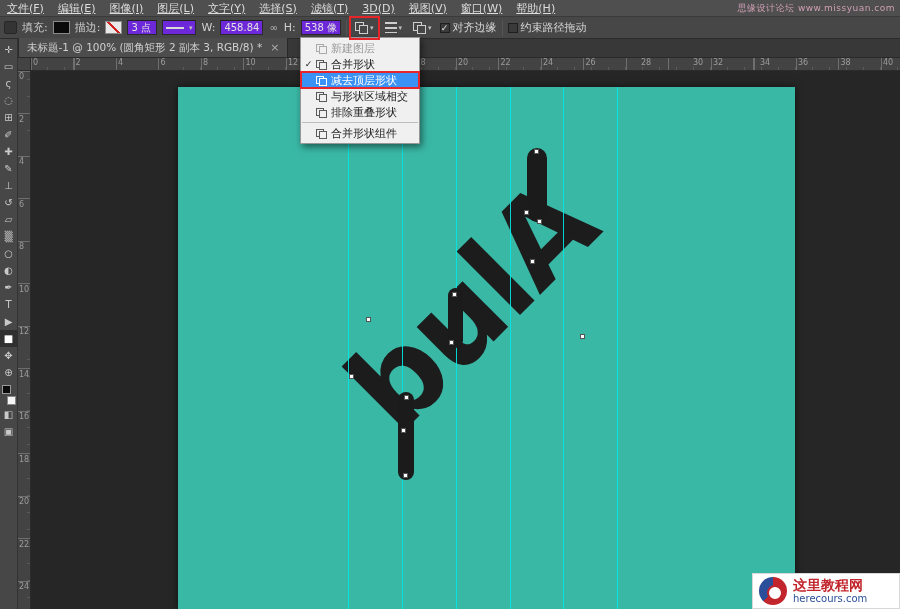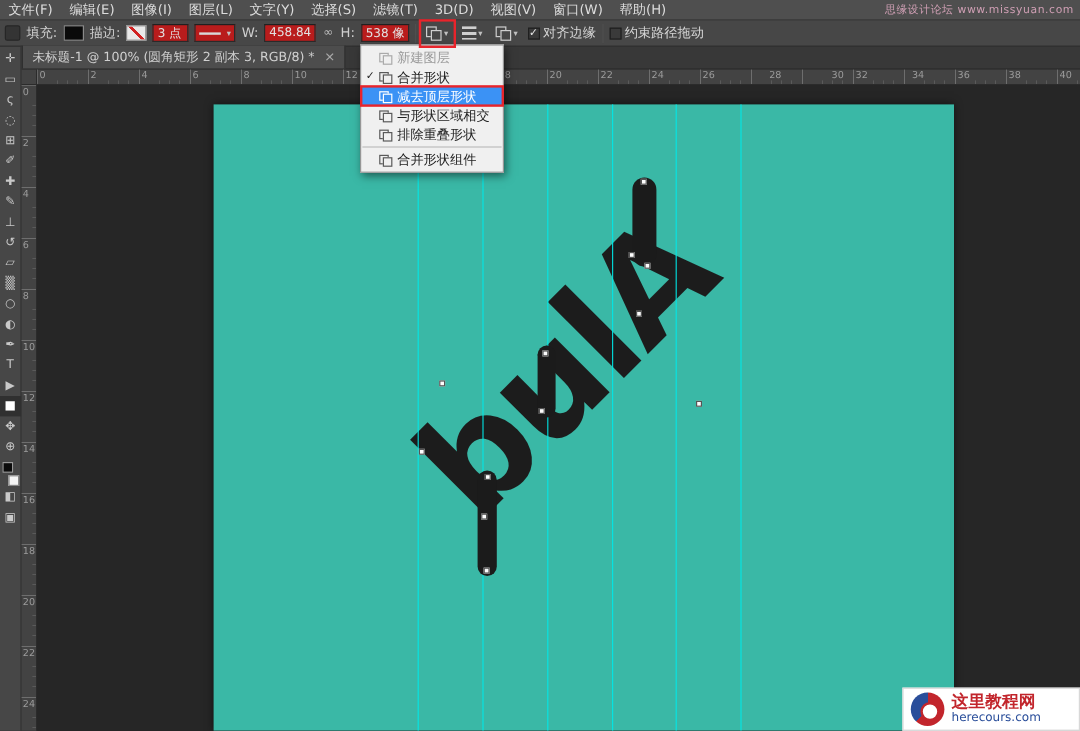--- a/index.html
+++ b/index.html
@@ -4,36 +4,36 @@
 <style>
   *{margin:0;padding:0;box-sizing:border-box;}
   html,body{width:900px;height:609px;overflow:hidden;background:#262626;
     font-family:"DejaVu Sans","Liberation Sans",sans-serif;}
   .app{position:absolute;left:0;top:0;width:900px;height:609px;background:#262626;}
 
   
   .menubar{position:absolute;left:0;top:0;width:900px;height:17px;background:#4f4f4f;
     border-bottom:1px solid #3a3a3a;display:flex;align-items:center;font-size:11px;color:#dcdcdc;}
   #menu-items{display:flex;align-items:center;height:100%;}
-  .menu-item{padding:0 7px;line-height:17px;cursor:default;}
+  .menu-item{padding:0 7px;line-height:17px;cursor:default;text-decoration:underline;}
   .mb-watermark{margin-left:auto;padding-right:5px;font-size:9px;color:#cf9fb4;letter-spacing:.5px;}
 
   
   .optionsbar{position:absolute;left:0;top:17px;width:900px;height:22px;background:#474747;
     border-bottom:1px solid #2c2c2c;display:flex;align-items:center;font-size:11px;color:#d6d6d6;
     gap:5px;padding:0 4px;white-space:nowrap;}
   .tool-preset{width:13px;height:13px;background:#343434;border:1px solid #262626;border-radius:2px;display:inline-block;}
   .opt-label{color:#cfcfcf;}
   .swatch{width:17px;height:13px;display:inline-block;border:1px solid #8a8a8a;}
   .swatch.fill{background:#0a0a0a;}
   .swatch.stroke{background:#e9e9e9;position:relative;overflow:hidden;}
   .swatch.stroke::after{content:"";position:absolute;inset:0;
     background:linear-gradient(45deg,transparent 44%,#d22323 44%,#d22323 56%,transparent 56%);}
   .field{display:inline-flex;align-items:center;height:15px;min-width:30px;padding:0 3px;
-    background:#b91c1c;border:1px solid #2a2a2a;border-top-color:#202020;color:#e2e2e2;font-size:10px;}
+    background:#6d28d9;border:1px solid #2a2a2a;border-top-color:#202020;color:#e2e2e2;font-size:10px;}
   .style-field{width:34px;justify-content:space-between;}
   .style-field .line{display:inline-block;width:18px;height:2px;background:#d9d9d9;}
   .caret{font-size:7px;color:#c0c0c0;margin-left:2px;}
   .linkicon{color:#bdbdbd;font-size:10px;padding:0 1px;}
   .vsep{width:1px;height:16px;background:#393939;border-right:1px solid #555;display:inline-block;}
   .opt-btn{display:inline-flex;align-items:center;height:18px;padding:1px 3px;background:transparent;
     border:none;cursor:default;}
   .ico-squares{position:relative;width:13px;height:12px;display:inline-block;}
   .ico-squares::before{content:"";position:absolute;left:0;top:0;width:7px;height:7px;border:1px solid #cfcfcf;}
   .ico-squares::after{content:"";position:absolute;right:0;bottom:0;width:7px;height:7px;border:1px solid #cfcfcf;background:#474747;}

